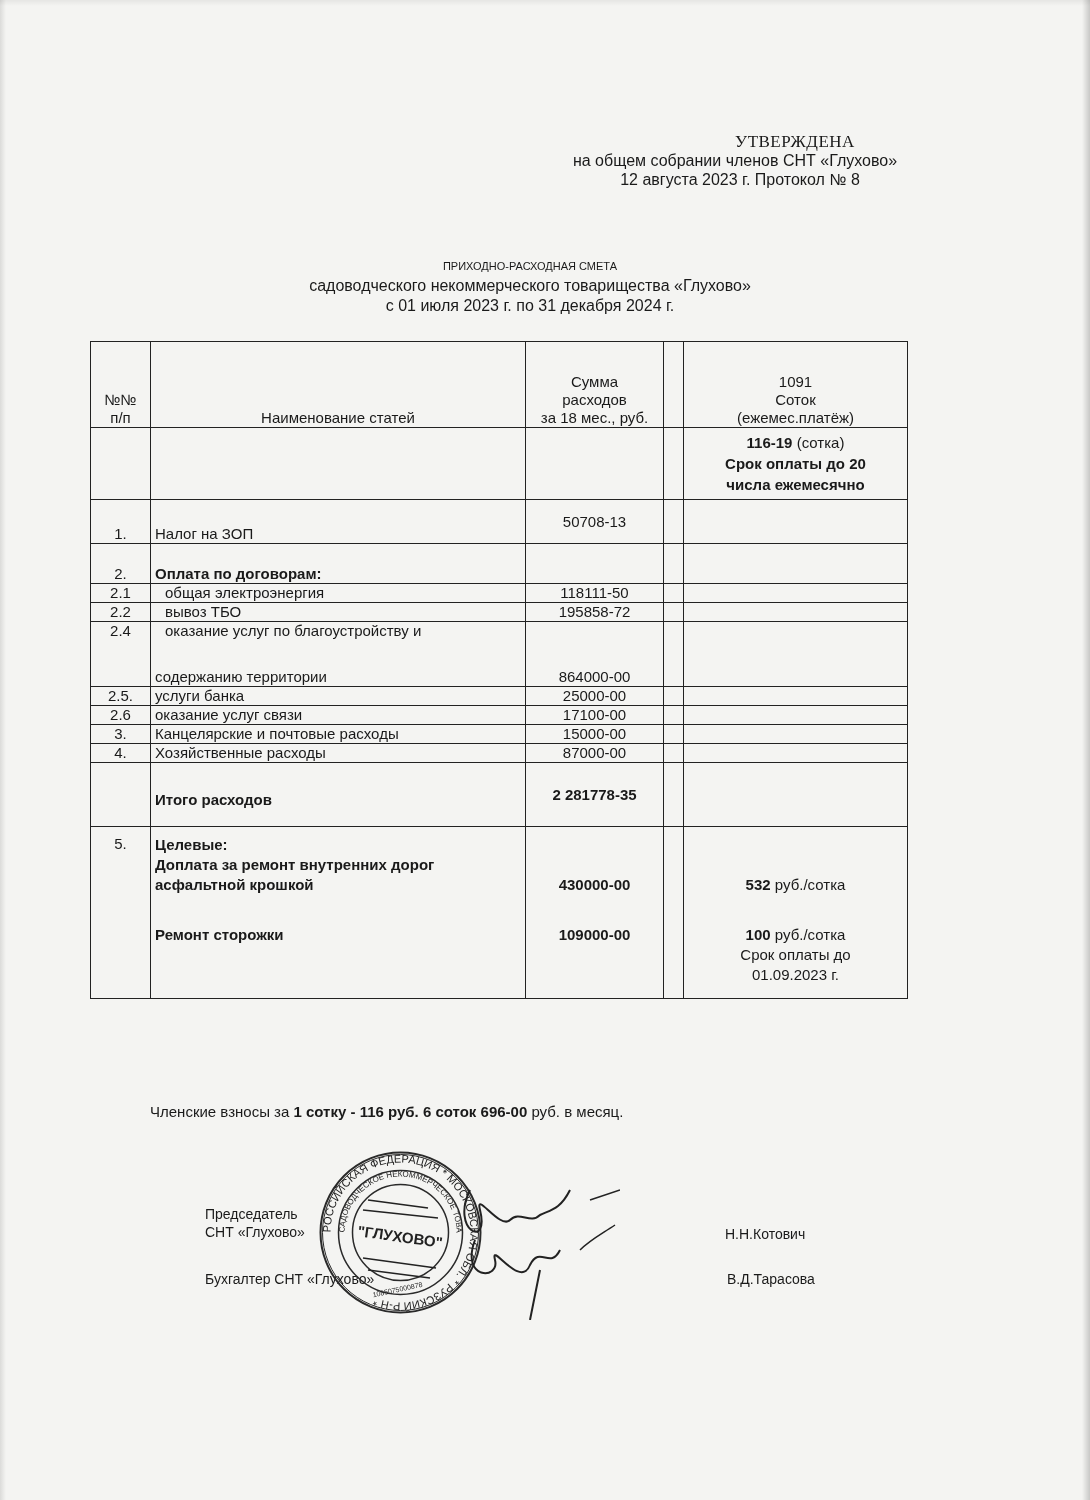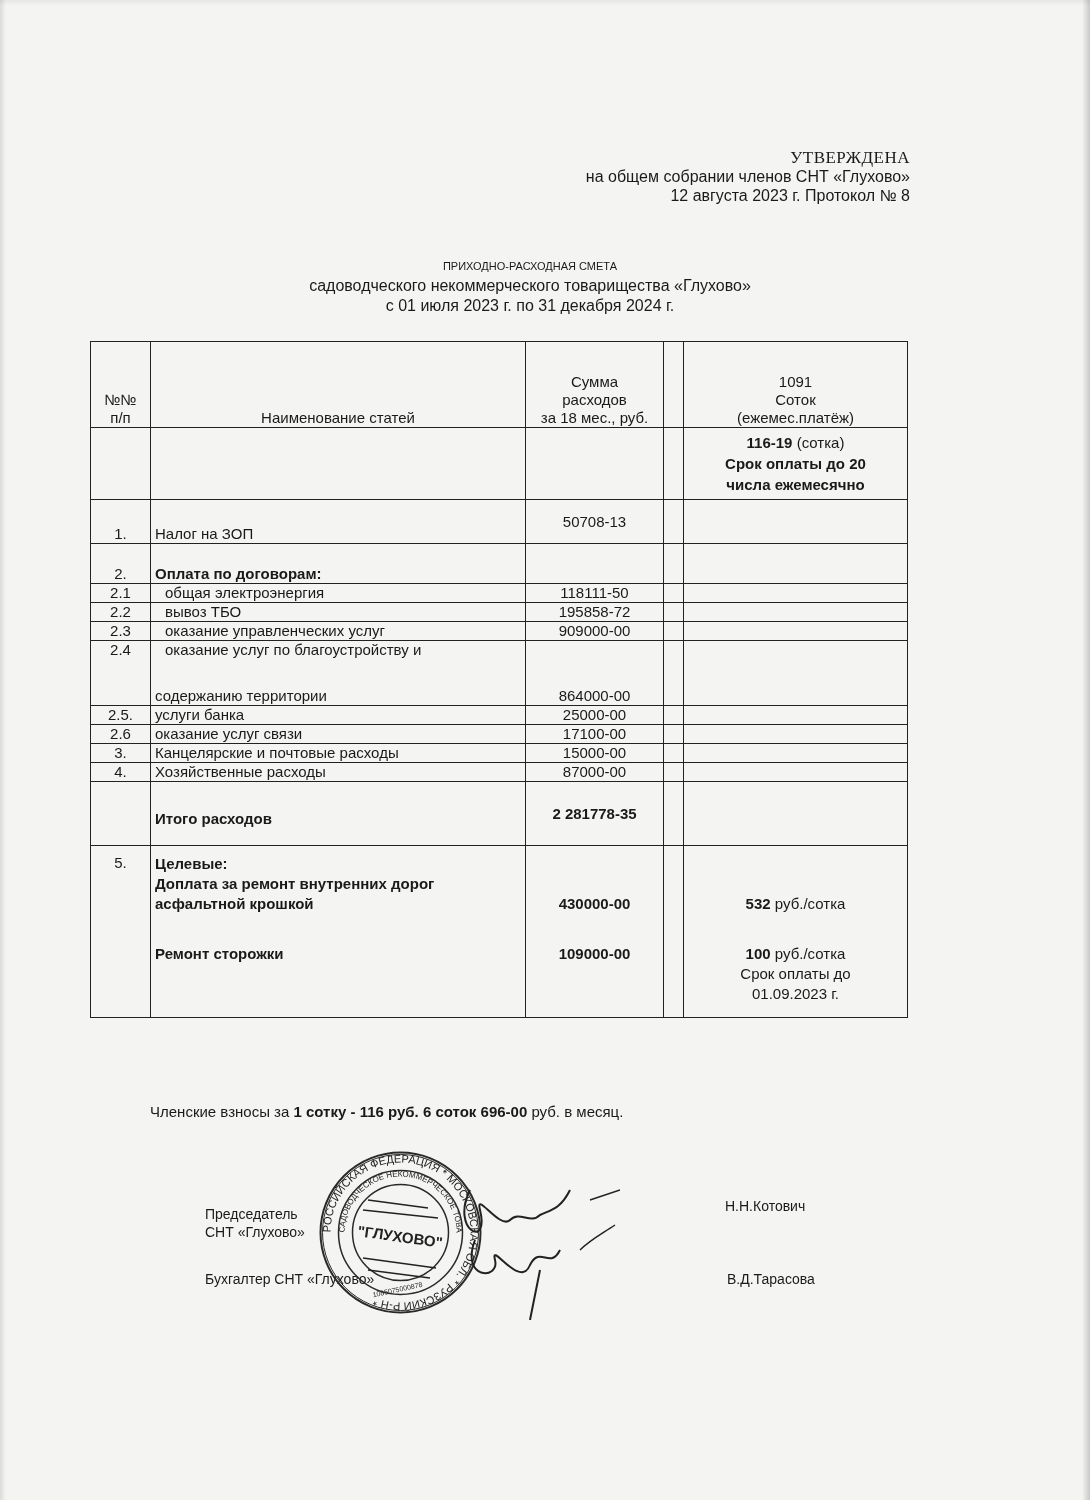--- a/index.html
+++ b/index.html
@@ -11,22 +11,22 @@
   }
   .page-edge {
     position: absolute; left: 0; top: 0; width: 1090px; height: 1500px;
     background:
       linear-gradient(90deg, rgba(0,0,0,0.10) 0px, rgba(0,0,0,0) 6px),
       linear-gradient(270deg, rgba(0,0,0,0.18) 0px, rgba(0,0,0,0) 8px),
       linear-gradient(180deg, rgba(0,0,0,0.06) 0px, rgba(0,0,0,0) 6px);
     pointer-events: none;
   }
   .approved {
-    position: absolute; left: 560px; top: 148px; width: 350px;
-    text-align: right; font-size: 16px; line-height: 19px;
+    position: absolute; left: 560px; top: 132px; width: 350px;
+    text-align: center; font-size: 16px; line-height: 19px;
   }
   .approved .t1 { font-family: "Liberation Serif", serif; font-size: 17px; letter-spacing: 0.5px; padding-left: 120px; }
   .approved .t3 { padding-left: 10px; }
 
   .title-block {
     position: absolute; left: 290px; top: 256px; width: 480px;
     text-align: center; font-size: 16px; line-height: 20px;
   }
   .title-block .main { font-weight: normal; font-size: 11px; }
 
@@ -134,27 +134,20 @@
         <td></td>
   </tr>
   <tr>
     <td class="num">2.2</td>
     <td class="sub">вывоз ТБО</td>
     <td class="amt">195858-72</td>
     <td></td>
         <td></td>
   </tr>
   <tr>
-    <td class="num">2.3</td>
-    <td class="sub">оказание управленческих услуг</td>
-    <td class="amt">909000-00</td>
-    <td></td>
-        <td></td>
-  </tr>
-  <tr>
     <td class="num" style="vertical-align:top;">2.4</td>
     <td class="sub">
       <div>оказание услуг по благоустройству  и</div>
       <div style="margin-left:-10px;margin-top:28px;">содержанию территории</div>
     </td>
     <td class="amt">864000-00</td>
     <td></td>
         <td></td>
   </tr>
   <tr>
@@ -219,21 +212,21 @@
   </table>
 
 <div class="footer-note">
   <span>Членские взносы за </span><b>1 сотку  - 116 руб.   6 соток 696-00</b><span> руб. в месяц.</span>
 </div>
 
 <div class="sign" style="left:205px; top:1205px;">
   <div>Председатель</div>
   <div>СНТ «Глухово»</div>
 </div>
-<div class="sign" style="left:725px; top:1197px;">Н.Н.Котович</div>
+<div class="sign" style="left:725px; top:1225px;">Н.Н.Котович</div>
 <div class="sign" style="left:205px; top:1270px;">Бухгалтер СНТ «Глухово»</div>
 <div class="sign" style="left:727px; top:1270px;text-align:right;">В.Д.Тарасова</div>
 
 <svg class="stamp" viewBox="0 0 165 165">
   <defs>
     <path id="outerArc" d="M 82.5 82.5 m -70 0 a 70 70 0 1 1 140 0 a 70 70 0 1 1 -140 0"></path>
     <path id="innerArc" d="M 82.5 82.5 m -56 0 a 56 56 0 1 1 112 0"></path>
   </defs>
   <circle cx="82.5" cy="82.5" r="80" fill="none" stroke="#2a2a2a" stroke-width="2"></circle>
   <circle cx="82.5" cy="82.5" r="78" fill="none" stroke="#2a2a2a" stroke-width="1"></circle>

